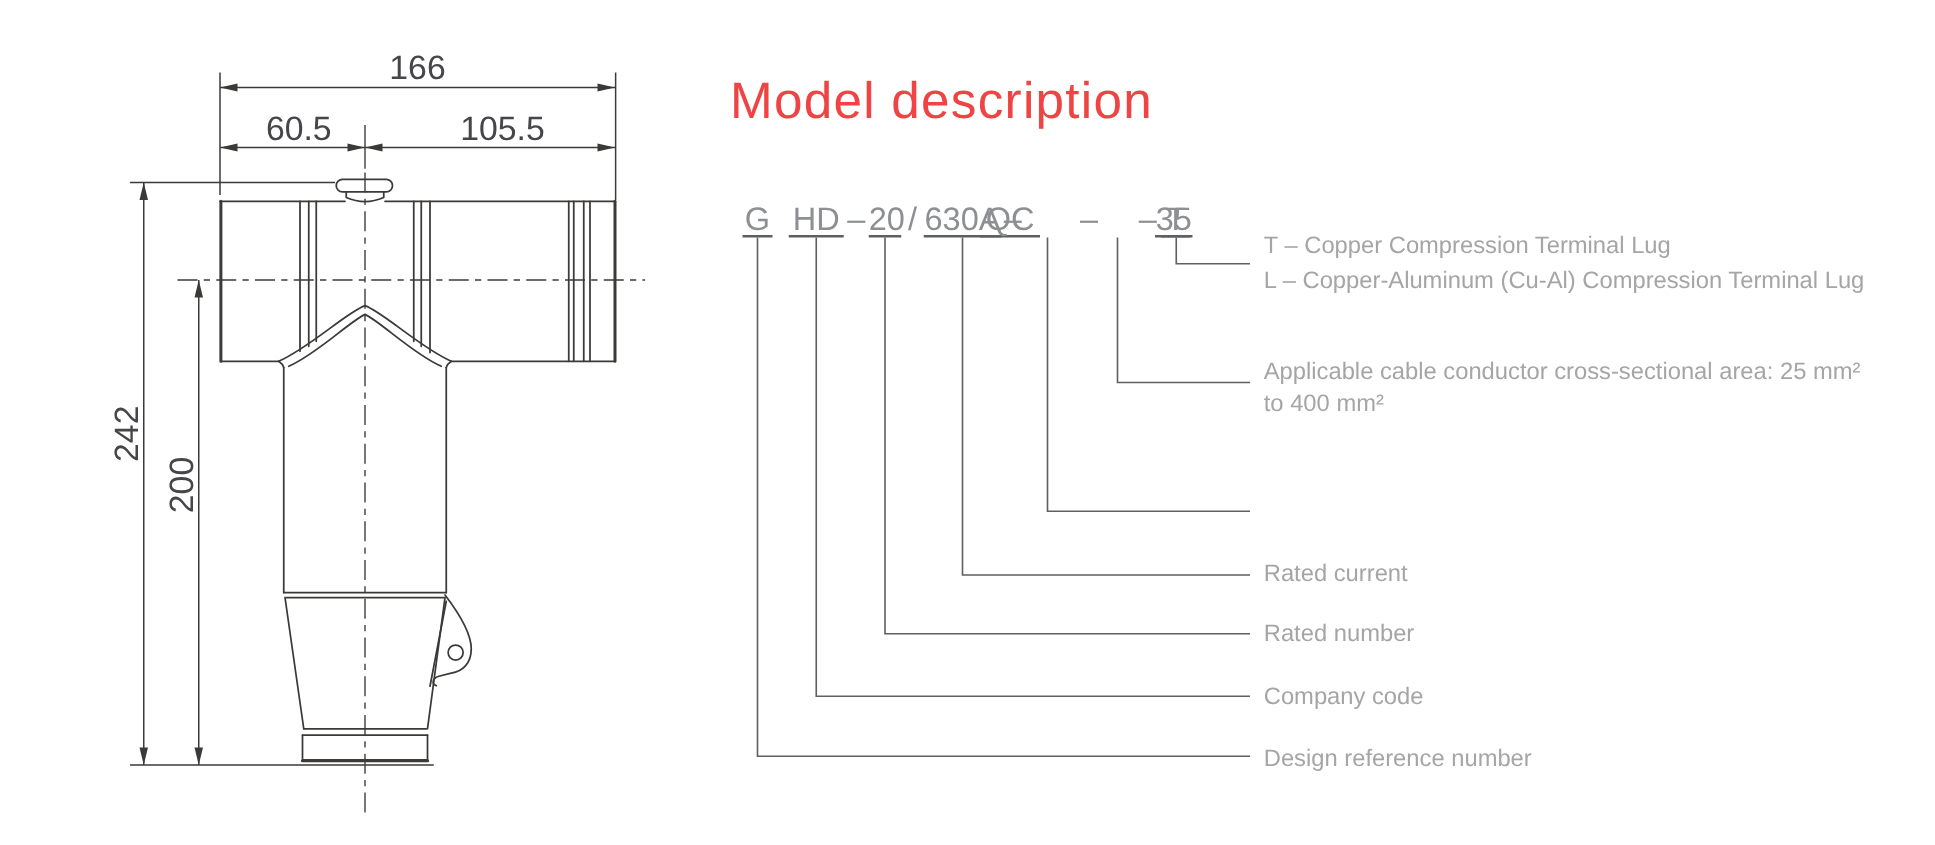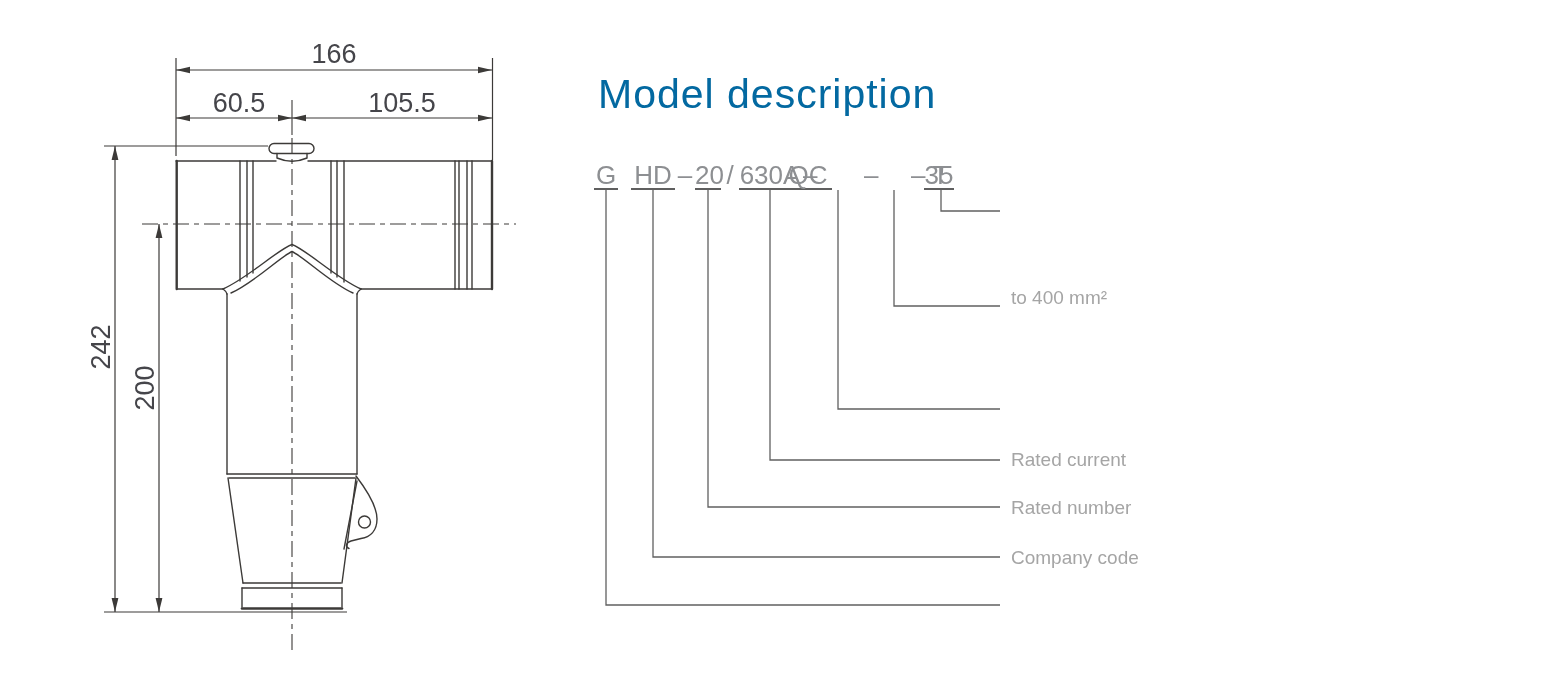--- a/index.html
+++ b/index.html
@@ -3,22 +3,22 @@
 <meta charset="utf-8">
 <style>
   html,body{margin:0;padding:0;background:#ffffff;}
   .stage{
     position:relative;width:1548px;height:676px;background:#ffffff;overflow:hidden;
     font-family:"Liberation Sans","DejaVu Sans",sans-serif;
   }
   .drawing{position:absolute;left:0;top:0;}
   .leaders{position:absolute;left:0;top:0;pointer-events:none;}
   .title{
-    position:absolute;left:584px;top:57px;margin:14px;
-    font-size:41px;font-weight:400;letter-spacing:1px;color:#0369a1;line-height:46px;
+    position:absolute;left:584px;top:57px;margin:0;
+    font-size:41px;font-weight:400;letter-spacing:1px;color:#ef4444;line-height:46px;
   }
   .code-row{position:absolute;left:0;top:0;width:100%;height:0;}
   .seg,.sep{
     position:absolute;top:161px;height:27px;line-height:28px;
     font-size:26px;color:#8d8f92;text-align:center;white-space:nowrap;
   }
   .seg{border-bottom:2px solid #5f5f5f;}
   .label{
     position:absolute;left:1011px;color:#a5a5a5;font-size:19px;line-height:26px;white-space:nowrap;
   }
@@ -122,22 +122,28 @@
   <svg class="leaders" width="1548" height="676" viewBox="0 0 1548 676" fill="none" stroke="#606060" stroke-width="1.3">
     <path d="M941,190 V211 H1000"></path>
     <path d="M894,190 V306 H1000"></path>
     <path d="M838,190 V409 H1000"></path>
     <path d="M770,190 V460 H1000"></path>
     <path d="M708,190 V507 H1000"></path>
     <path d="M653,190 V557 H1000"></path>
     <path d="M606,190 V605 H1000"></path>
   </svg>
 
+  <div class="label lug" style="top:183px">
+    <div>T – Copper Compression Terminal Lug</div>
+    <div>L – Copper-Aluminum (Cu-Al) Compression Terminal Lug</div>
+  </div>
 
   <div class="label" style="top:285px">
+    <div>Applicable cable conductor cross-sectional area: 25 mm²</div>
     <div>to 400 mm²</div>
   </div>
 
   <div class="label" style="top:447px">Rated current</div>
   <div class="label" style="top:495px">Rated number</div>
   <div class="label" style="top:545px">Company code</div>
+  <div class="label" style="top:595px">Design reference number</div>
 
 </div>
 
 </body></html>

